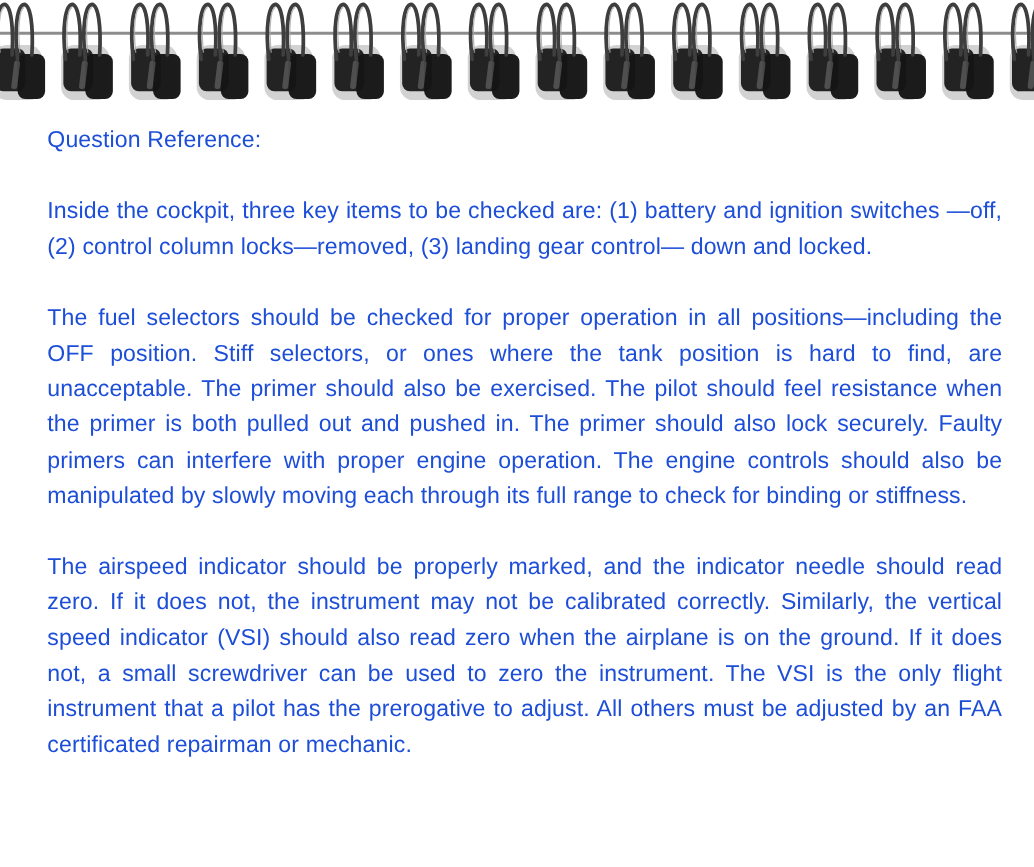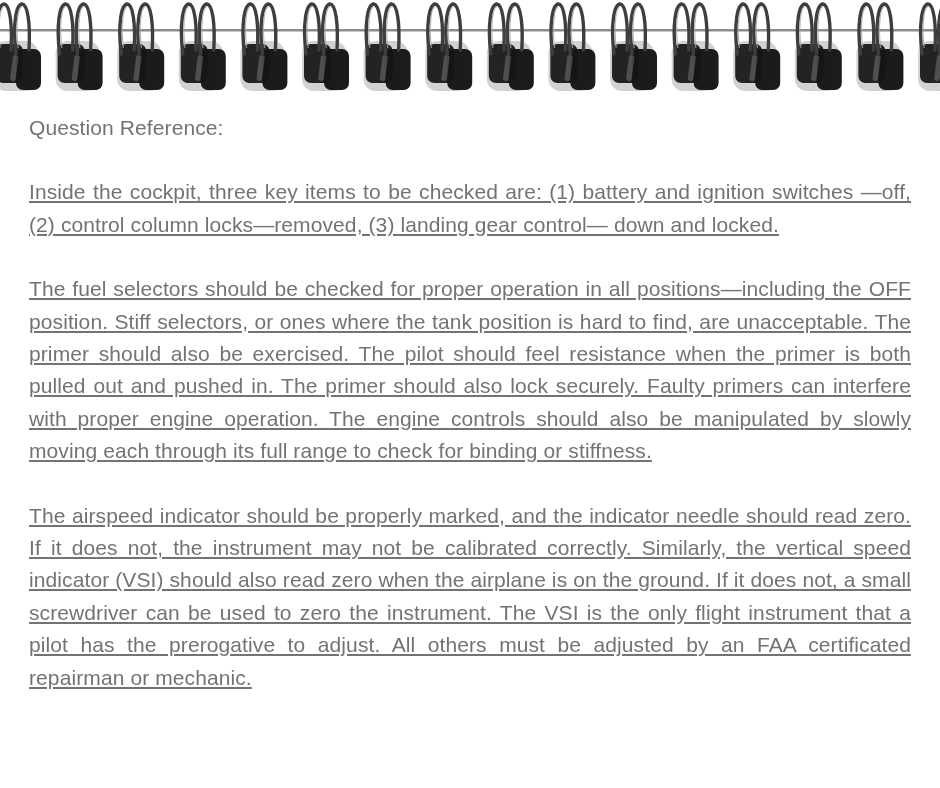--- a/index.html
+++ b/index.html
@@ -14,34 +14,33 @@
     background: #ffffff;
     overflow: hidden;
     font-family: "Liberation Sans", sans-serif;
   }
   .binding-strip {
     display: block;
     width: 940px;
     height: 108px;
   }
   .content {
-    padding: 4px 29px 0 29px;
-    color: #737373;
+    padding: 4px 29px 0 43px;
+    color: #1d4ed8;
     font-size: 21px;
     line-height: 32.4px;
     letter-spacing: 0.1px;
   }
   .heading {
     margin: 0 0 32px 0;
     text-align: left;
   }
   .para {
     margin: 0 0 32px 0;
     text-align: justify;
-    text-decoration: underline;
   }
 </style>
 </head>
 <body>
 
 <div class="page">
 
   <svg class="binding-strip" viewBox="0 0 940 108" xmlns="http://www.w3.org/2000/svg">
     <defs>
       <g id="coil-unit">

